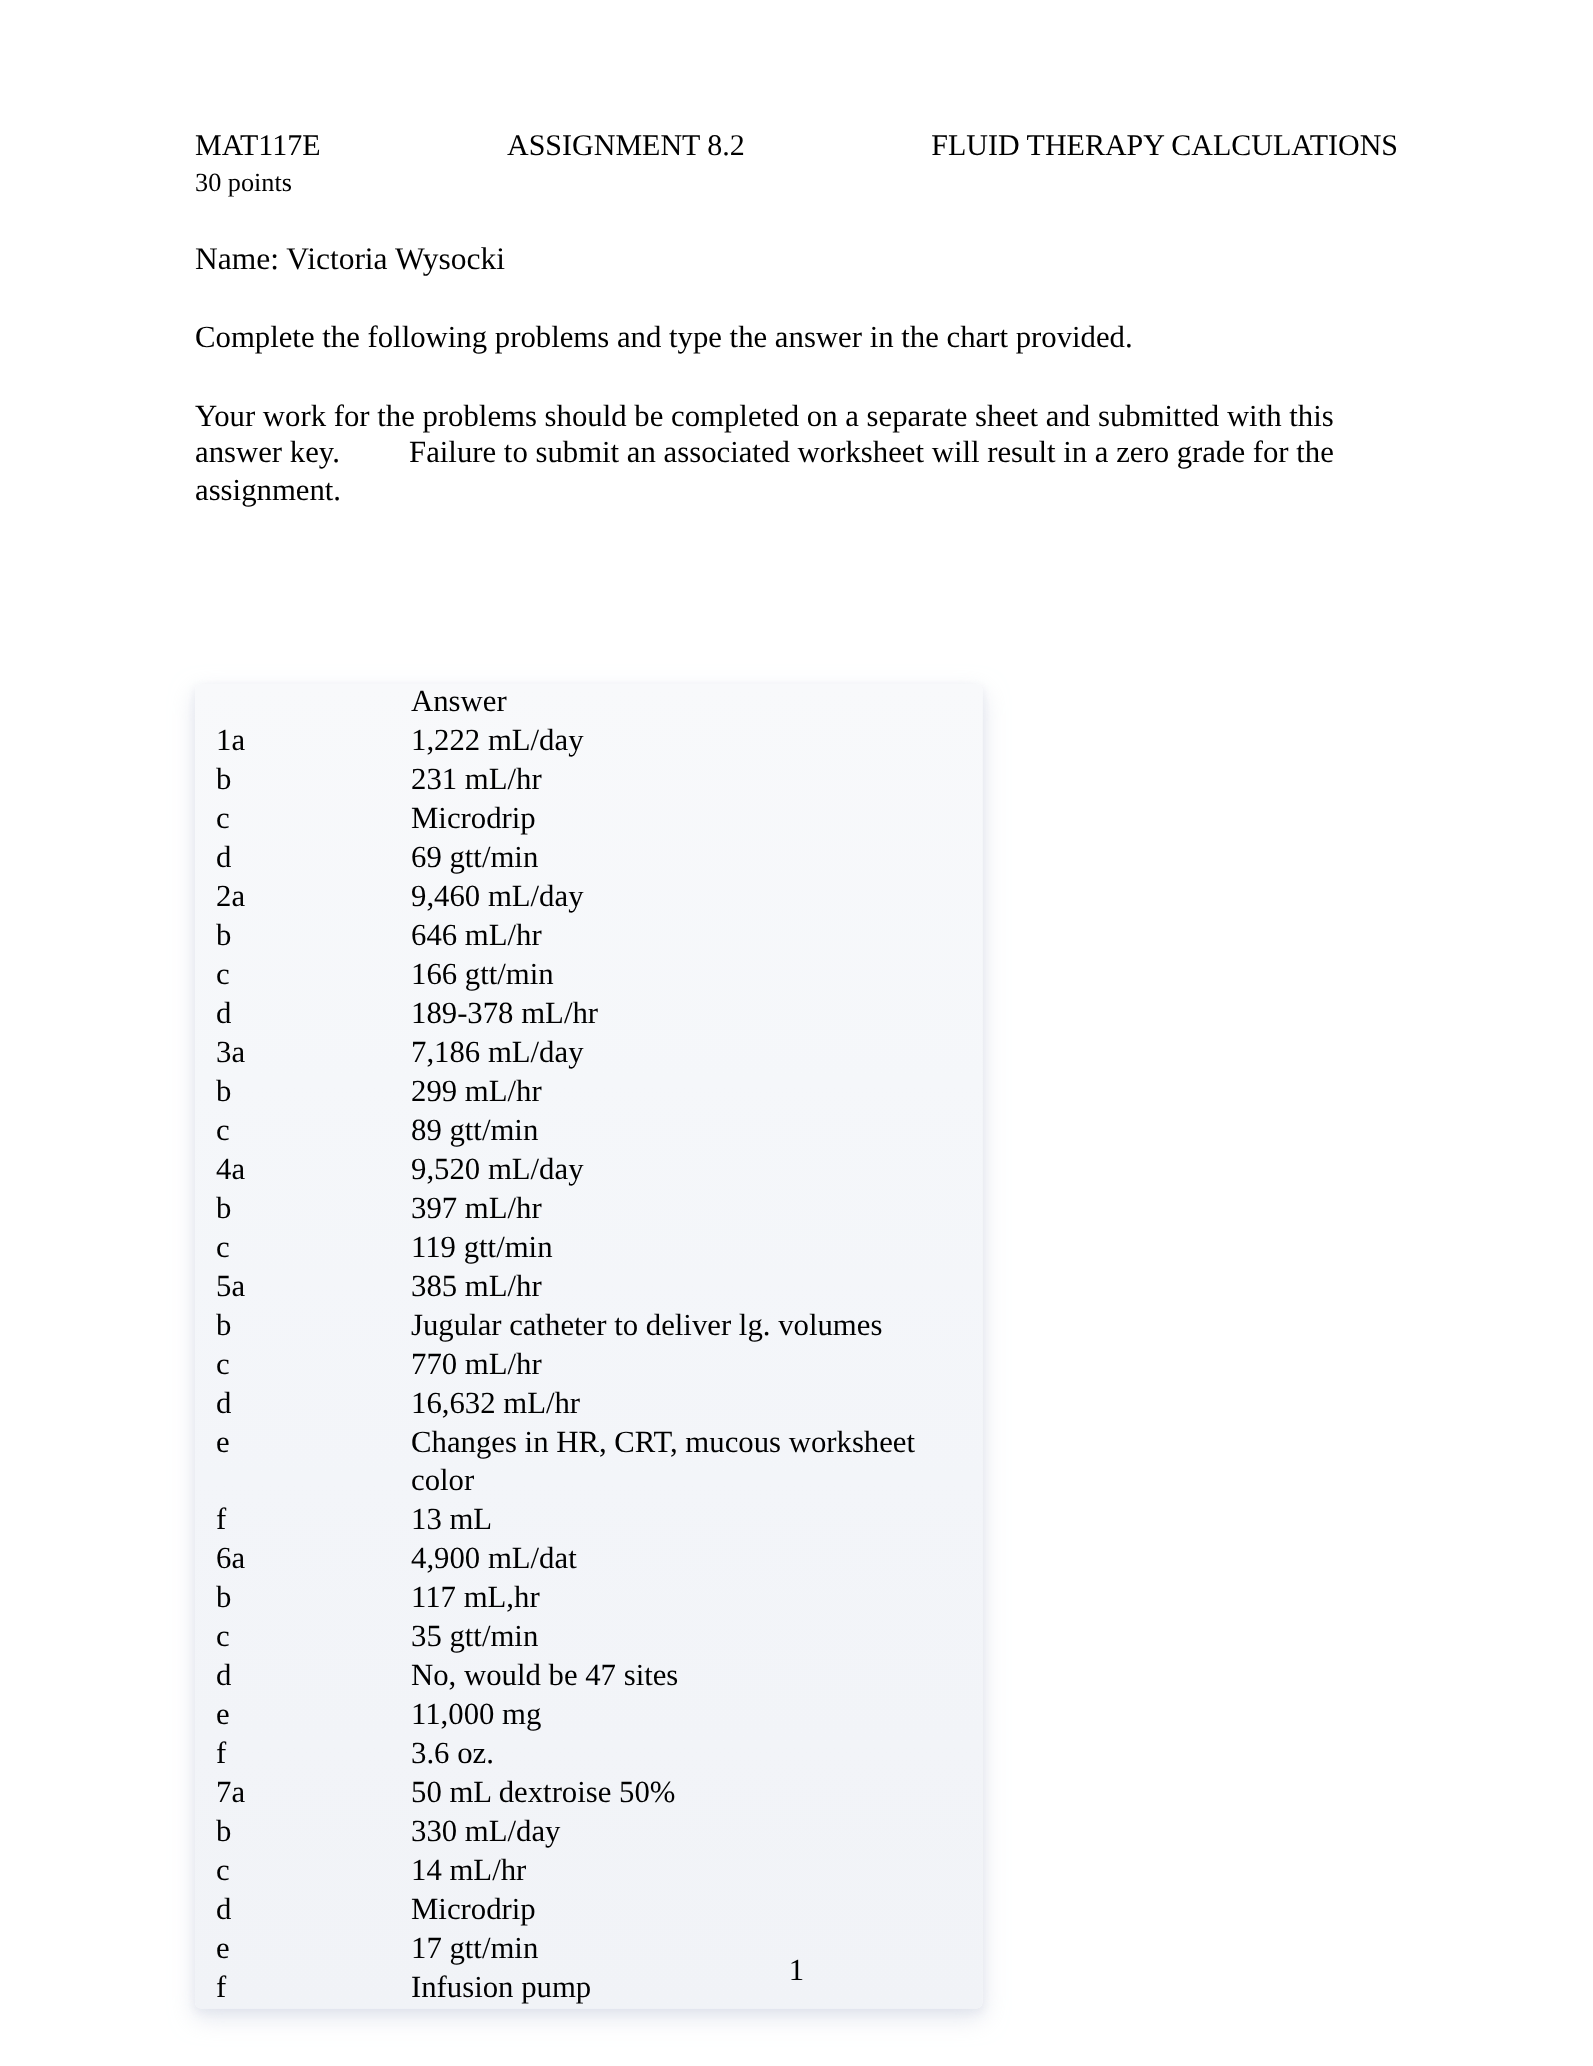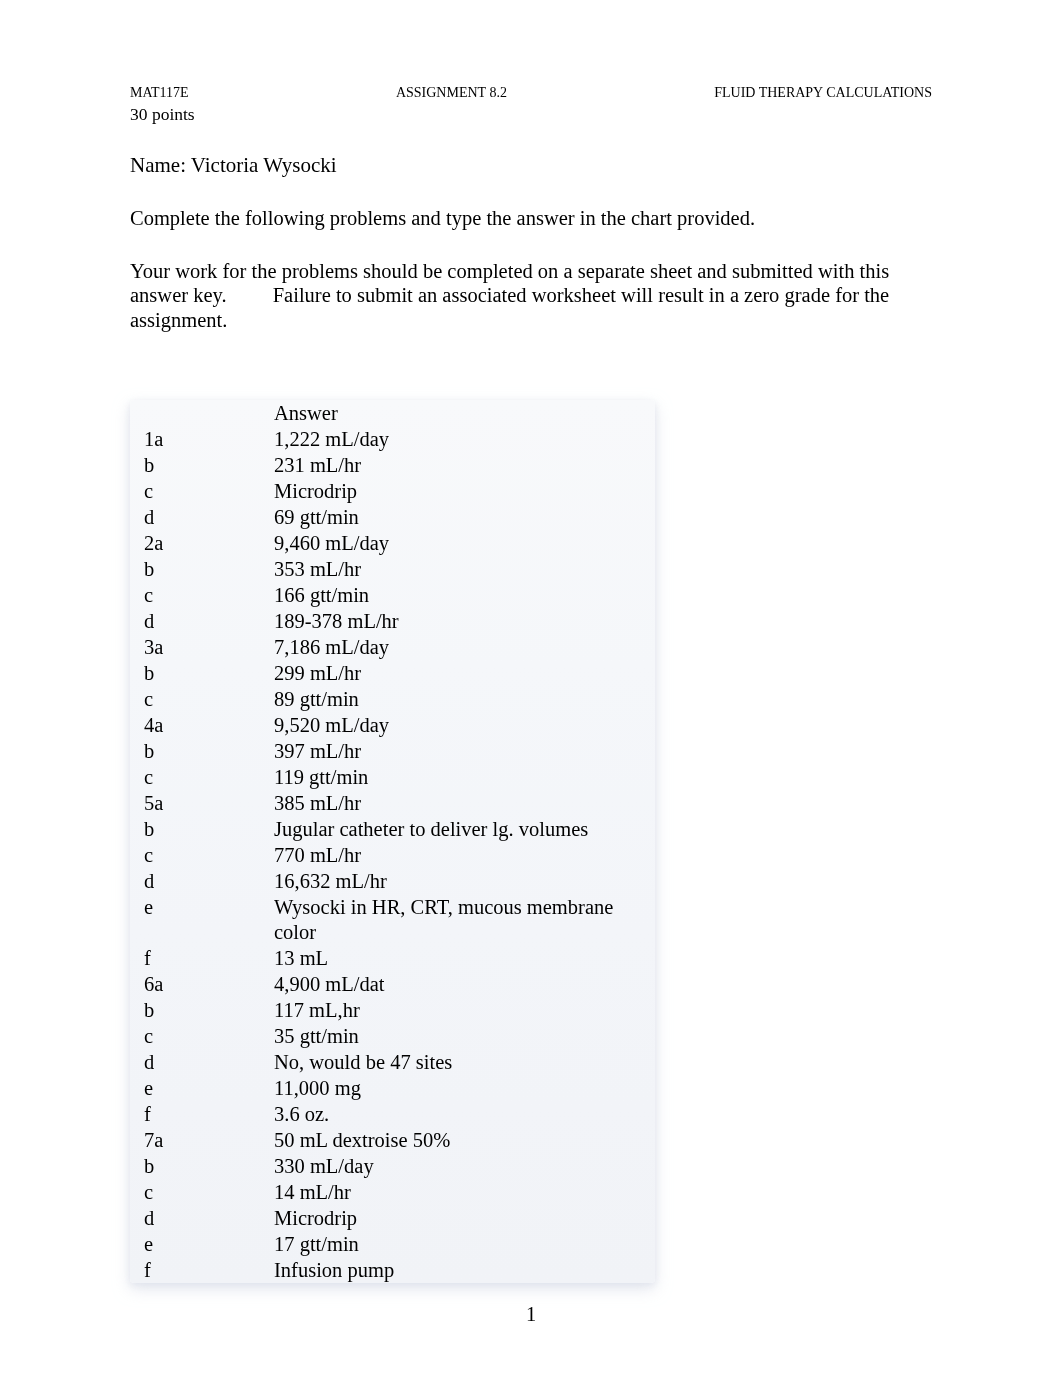--- a/index.html
+++ b/index.html
@@ -40,21 +40,21 @@
       font-size: 17.5px;
     }
     .name-line {
       margin-bottom: 28px;
       font-size: 21px;
     }
     .instruction1 {
       margin-bottom: 28px;
     }
     .instruction2 {
-      margin-bottom: 68px;
+      margin-bottom: 116px;
       max-width: 790px;
     }
     .answer-table {
       border-collapse: collapse;
       background: linear-gradient(to bottom, #f8f9fb 0%, #f5f7fa 30%, #f3f5f9 60%, #f1f3f7 100%);
       box-shadow: 0 6px 16px rgba(210, 215, 228, 0.6), 0 2px 6px rgba(210, 215, 228, 0.4);
       border-radius: 4px;
     }
     .answer-table td {
       padding: 0.5px 14px;
@@ -70,21 +70,21 @@
     }
     .page-number {
       position: absolute;
       bottom: 50px;
       left: 0;
       right: 0;
       text-align: center;
       font-size: 20.5px;
     }
     .course-code {
-      font-size: 14px;
+      font-size: 20px;
     }
   </style>
 </head>
 <body>
 
 <div class="header">
   <span class="header-left course-code">MAT117E</span>
   <span class="header-center course-code">ASSIGNMENT 8.2</span>
   <span class="header-right course-code">FLUID THERAPY CALCULATIONS</span>
 </div>
@@ -120,21 +120,21 @@
   <tr>
         <td class="label-col">d</td>
         <td class="answer-col">69 gtt/min</td>
       </tr>
   <tr>
         <td class="label-col">2a</td>
         <td class="answer-col">9,460 mL/day</td>
       </tr>
   <tr>
         <td class="label-col">b</td>
-        <td class="answer-col">353 mL/hr</td>
+        <td class="answer-col">646 mL/hr</td>
       </tr>
   <tr>
         <td class="label-col">c</td>
         <td class="answer-col">166 gtt/min</td>
       </tr>
   <tr>
         <td class="label-col">d</td>
         <td class="answer-col">189-378 mL/hr</td>
       </tr>
   <tr>
@@ -172,21 +172,21 @@
   <tr>
         <td class="label-col">c</td>
         <td class="answer-col">770 mL/hr</td>
       </tr>
   <tr>
         <td class="label-col">d</td>
         <td class="answer-col">16,632 mL/hr</td>
       </tr>
   <tr>
         <td class="label-col">e</td>
-        <td class="answer-col">Wysocki in HR, CRT, mucous membrane color</td>
+        <td class="answer-col">Changes in HR, CRT, mucous worksheet color</td>
       </tr>
   <tr>
         <td class="label-col">f</td>
         <td class="answer-col">13 mL</td>
       </tr>
   <tr>
         <td class="label-col">6a</td>
         <td class="answer-col">4,900 mL/dat</td>
       </tr>
   <tr>

